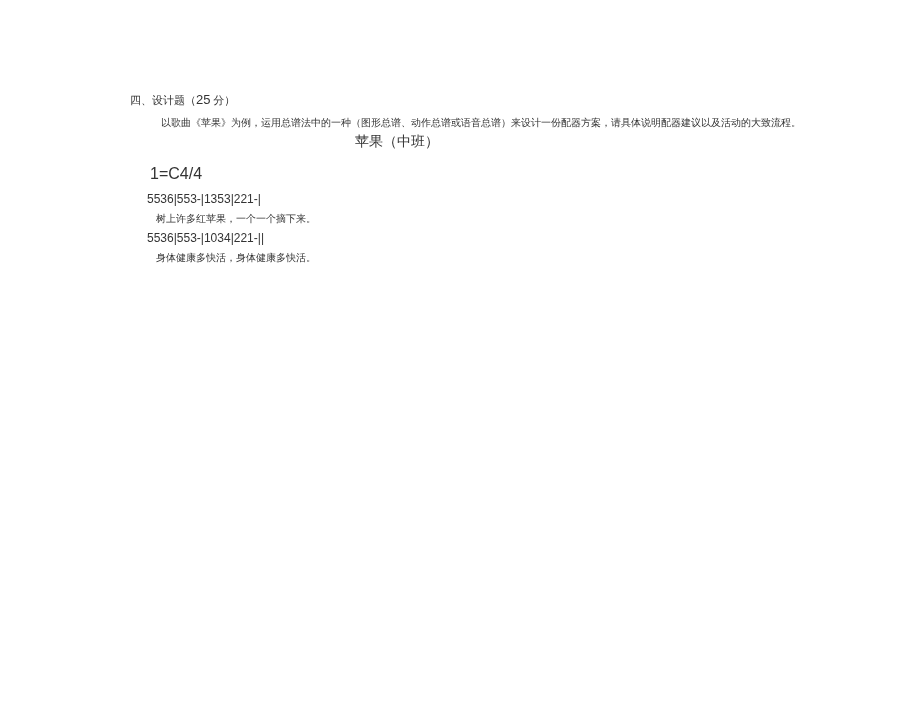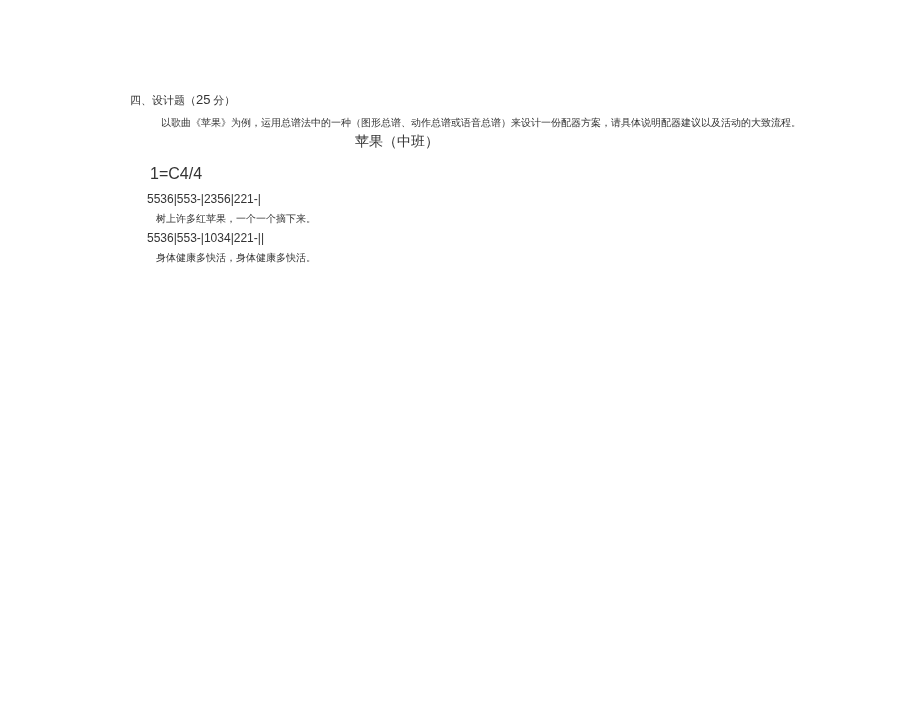--- a/index.html
+++ b/index.html
@@ -59,19 +59,19 @@
 <div class="section-heading">
   <span>四、设计题（</span><span class="points">25</span><span> 分）</span>
 </div>
 
 <div class="question-text">以歌曲《苹果》为例，运用总谱法中的一种（图形总谱、动作总谱或语音总谱）来设计一份配器方案，请具体说明配器建议以及活动的大致流程。</div>
 
 <div class="song-title">苹果（中班）</div>
 
 <div class="key-signature">1=C4/4</div>
 
-<div class="notation-line">5536|553-|2356|221-|</div>
+<div class="notation-line">5536|553-|1353|221-|</div>
 
 <div class="lyrics-line">树上许多红苹果，一个一个摘下来。</div>
 
 <div class="notation-line">5536|553-|1034|221-||</div>
 
 <div class="lyrics-line">身体健康多快活，身体健康多快活。</div>
 
 </body></html>

